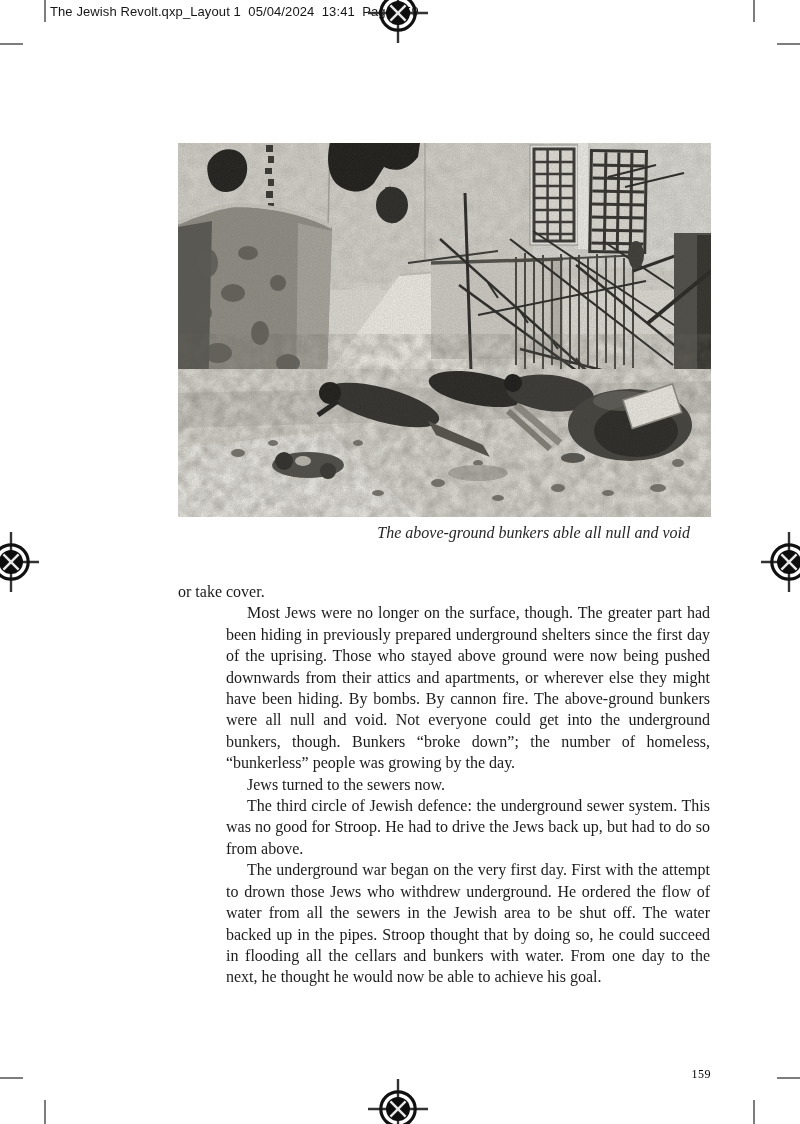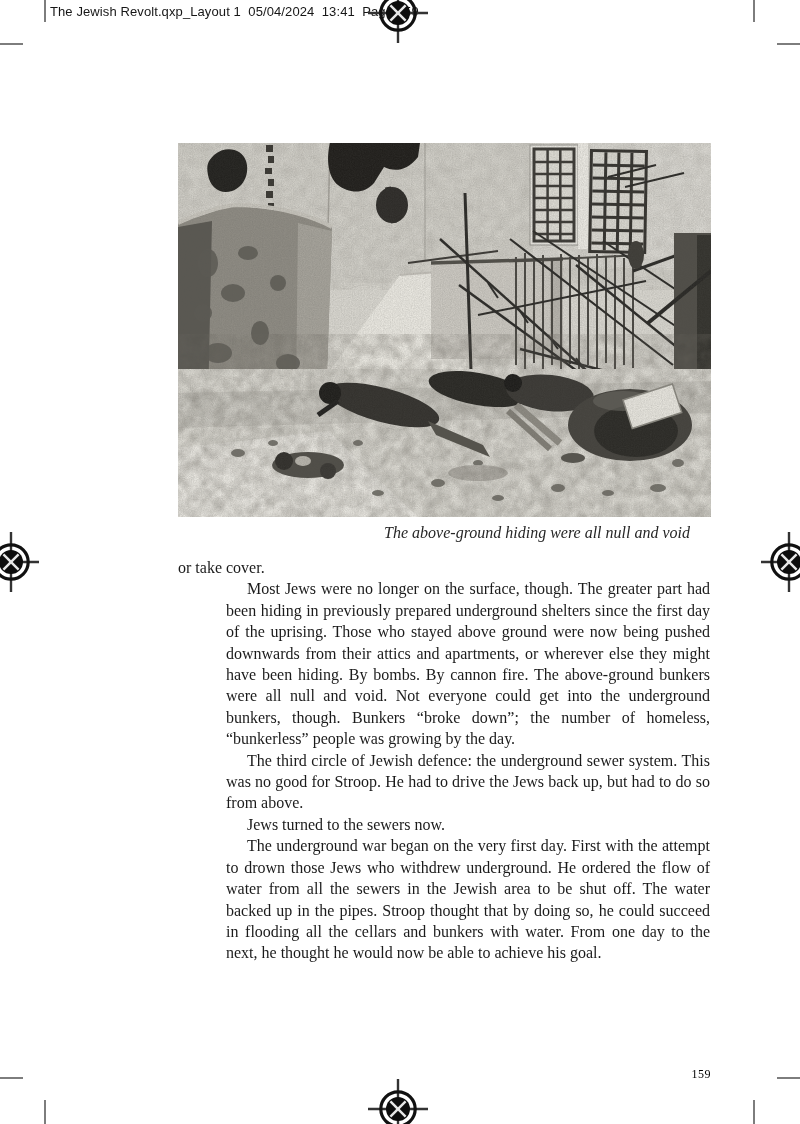--- a/index.html
+++ b/index.html
@@ -23,21 +23,21 @@
   .photo{position:absolute;left:178px;top:143px;width:533px;height:374px;}
   .photo svg{display:block;width:533px;height:374px;}
   
   .caption{
     position:absolute;left:178px;top:524px;width:533px;box-sizing:border-box;
     padding-right:21px;text-align:right;font-style:italic;font-size:16px;
     color:#262626;
   }
   
   .bodytext{
-    position:absolute;left:178px;top:557px;width:532px;
+    position:absolute;left:178px;top:581px;width:532px;
     font-size:16px;line-height:21.4px;text-align:justify;color:#1b1b1b;
   }
   .bodytext p{margin:0;}
   .bodytext p.indent{text-indent:21px;margin-left:48px;}
   
   .folio{
     position:absolute;right:89px;top:1067px;font-size:12px;color:#000000;
     letter-spacing:0.5px;font-feature-settings:"onum";
   }
 </style>
@@ -286,25 +286,25 @@
         <circle cx="106" cy="318" r="9" fill="#32302c"></circle>
         <circle cx="150" cy="328" r="8" fill="#3a3834"></circle>
         <ellipse cx="125" cy="318" rx="8" ry="5" fill="#b7b4ac"></ellipse>
         <ellipse cx="395" cy="315" rx="12" ry="5" fill="#57554f"></ellipse>
       </g>
 
       <rect x="0" y="0" width="533" height="374" filter="url(#fine)" opacity="0.30"></rect>
     </svg>
   </figure>
 
-  <div class="caption">The above-ground hiding were all null and void</div>
+  <div class="caption">The above-ground bunkers able all null and void</div>
 
   <div class="bodytext">
     <p>or take cover.</p>
     <p class="indent">Most Jews were no longer on the surface, though. The greater part had been hiding in previously prepared underground shelters since the first day of the uprising. Those who stayed above ground were now being pushed downwards from their attics and apartments, or wherever else they might have been hiding. By bombs. By cannon fire. The above-ground bunkers were all null and void. Not everyone could get into the underground bunkers, though. Bunkers “broke down”; the number of homeless, “bunkerless” people was growing by the day.</p>
+    <p class="indent">Jews turned to the sewers now.</p>
     <p class="indent">The third circle of Jewish defence: the underground sewer system. This was no good for Stroop. He had to drive the Jews back up, but had to do so from above.</p>
-    <p class="indent">Jews turned to the sewers now.</p>
     <p class="indent">The underground war began on the very first day. First with the attempt to drown those Jews who withdrew underground. He ordered the flow of water from all the sewers in the Jewish area to be shut off. The water backed up in the pipes. Stroop thought that by doing so, he could succeed in flooding all the cellars and bunkers with water. From one day to the next, he thought he would now be able to achieve his goal.</p>
   </div>
 
   <div class="folio">159</div>
 
 </div>
 
 </body></html>

